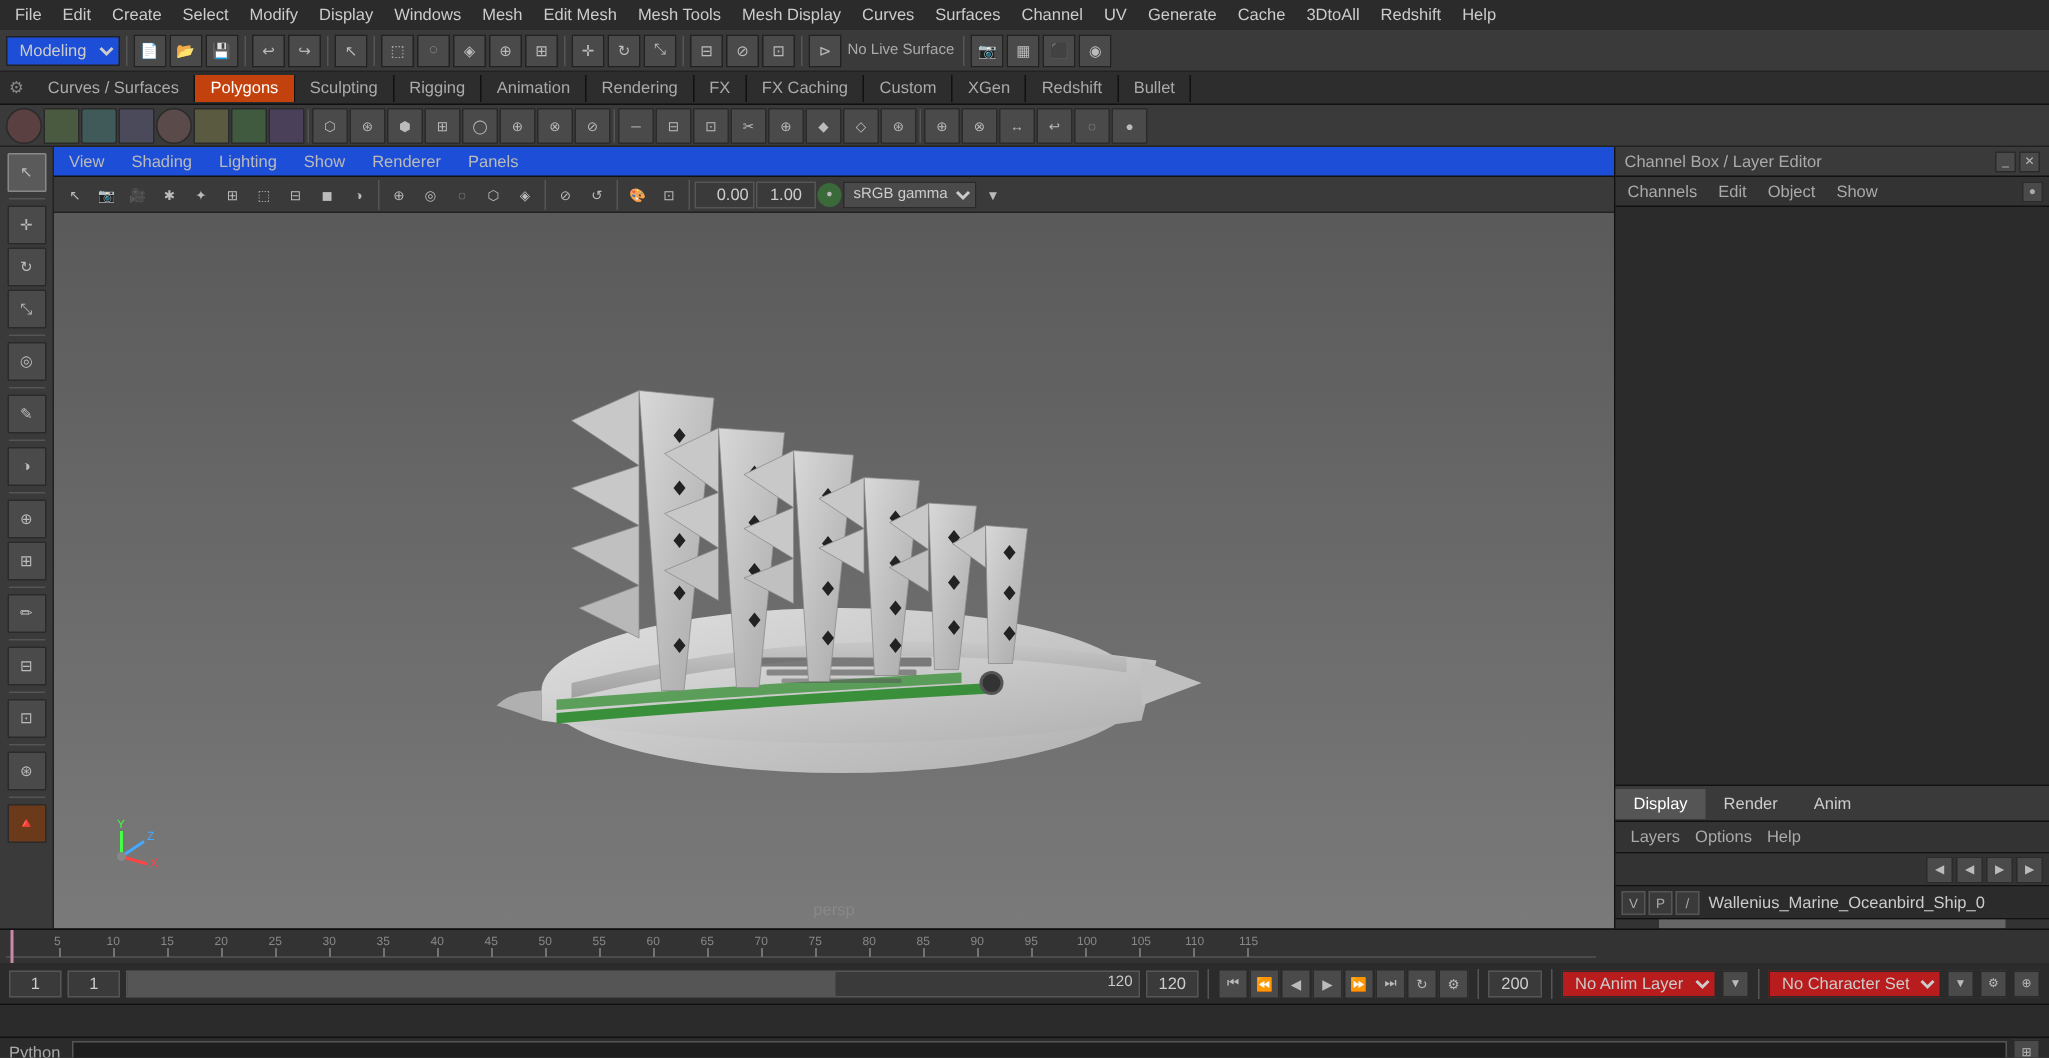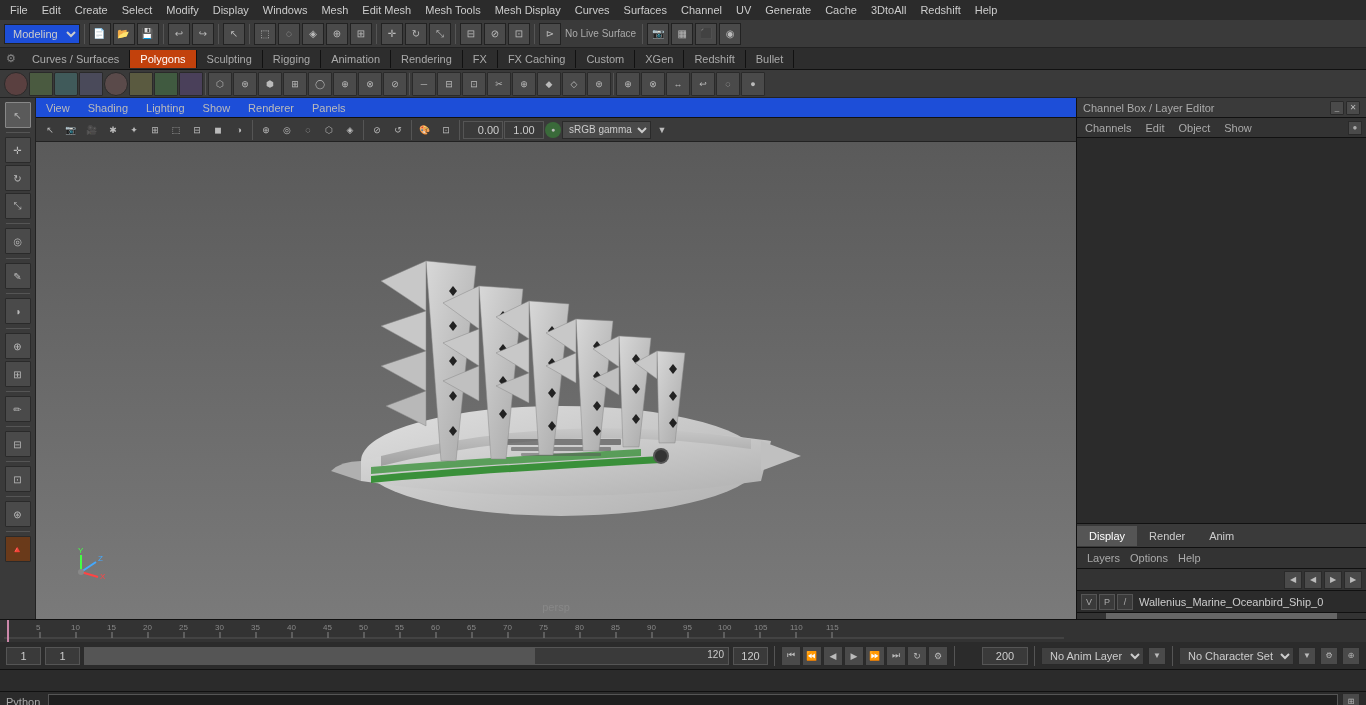--- a/index.html
+++ b/index.html
@@ -69,21 +69,21 @@
     #timeline-ruler { width: 100%; height: 22px; background: #333; display: flex; align-items: center; padding: 0 4px; overflow: hidden; }
 
     
     #status-bar { height: 22px; background: #2b2b2b; border-top: 1px solid #111; display: flex; align-items: center; padding: 0 6px; gap: 4px; }
     #status-text { flex: 1; font-size: 11px; color: #888; }
 
     
     #bottom-controls { height: 28px; background: #2b2b2b; border-top: 1px solid #111; display: flex; align-items: center; padding: 0 6px; gap: 4px; }
     .bc-input { width: 40px; height: 18px; background: #3a3a3a; border: 1px solid #555; color: #ccc; font-size: 11px; text-align: center; }
     .bc-btn { width: 18px; height: 18px; background: #4a4a4a; border: 1px solid #2a2a2a; display: flex; align-items: center; justify-content: center; cursor: pointer; font-size: 8px; color: #bbb; }
-    .bc-dropdown { height: 18px; background: #404040; border: 1px solid #2a2a2a; color: #ccc; font-size: 11px; padding: 0 4px; }
+    .bc-dropdown { height: 18px; background: #b91c1c; border: 1px solid #2a2a2a; color: #ccc; font-size: 11px; padding: 0 4px; }
     .bc-sep { width: 1px; height: 20px; background: #555; margin: 0 2px; }
     #playback-controls { display: flex; align-items: center; gap: 1px; }
     .pb-btn { width: 20px; height: 20px; background: #4a4a4a; border: 1px solid #2a2a2a; display: flex; align-items: center; justify-content: center; cursor: pointer; font-size: 9px; color: #bbb; }
 
     
     #python-bar { height: 20px; background: #2b2b2b; border-top: 1px solid #111; display: flex; align-items: center; padding: 0 6px; }
     #python-label { font-size: 11px; color: #aaa; margin-right: 8px; }
     #python-input { flex: 1; height: 16px; background: #1e1e1e; border: 1px solid #555; color: #ccc; font-size: 11px; padding: 0 4px; }
 
     
@@ -525,21 +525,21 @@
     <div class="pb-btn">◀</div>
     <div class="pb-btn">▶</div>
     <div class="pb-btn">⏩</div>
     <div class="pb-btn">⏭</div>
     <div class="pb-btn">↻</div>
     <div class="pb-btn">⚙</div>
   </div>
 
   <div class="bc-sep"></div>
 
-  <input type="text" class="bc-input" value="200" style="width: 46px; margin-left: 21px;">
+  <input type="text" class="bc-input" value="200" style="width: 36px;">
 
   <div class="bc-sep"></div>
 
   <select class="bc-dropdown">
     <option>No Anim Layer</option>
   </select>
   <div class="bc-btn" style="font-size:8px;">▼</div>
 
   <div class="bc-sep"></div>
 

